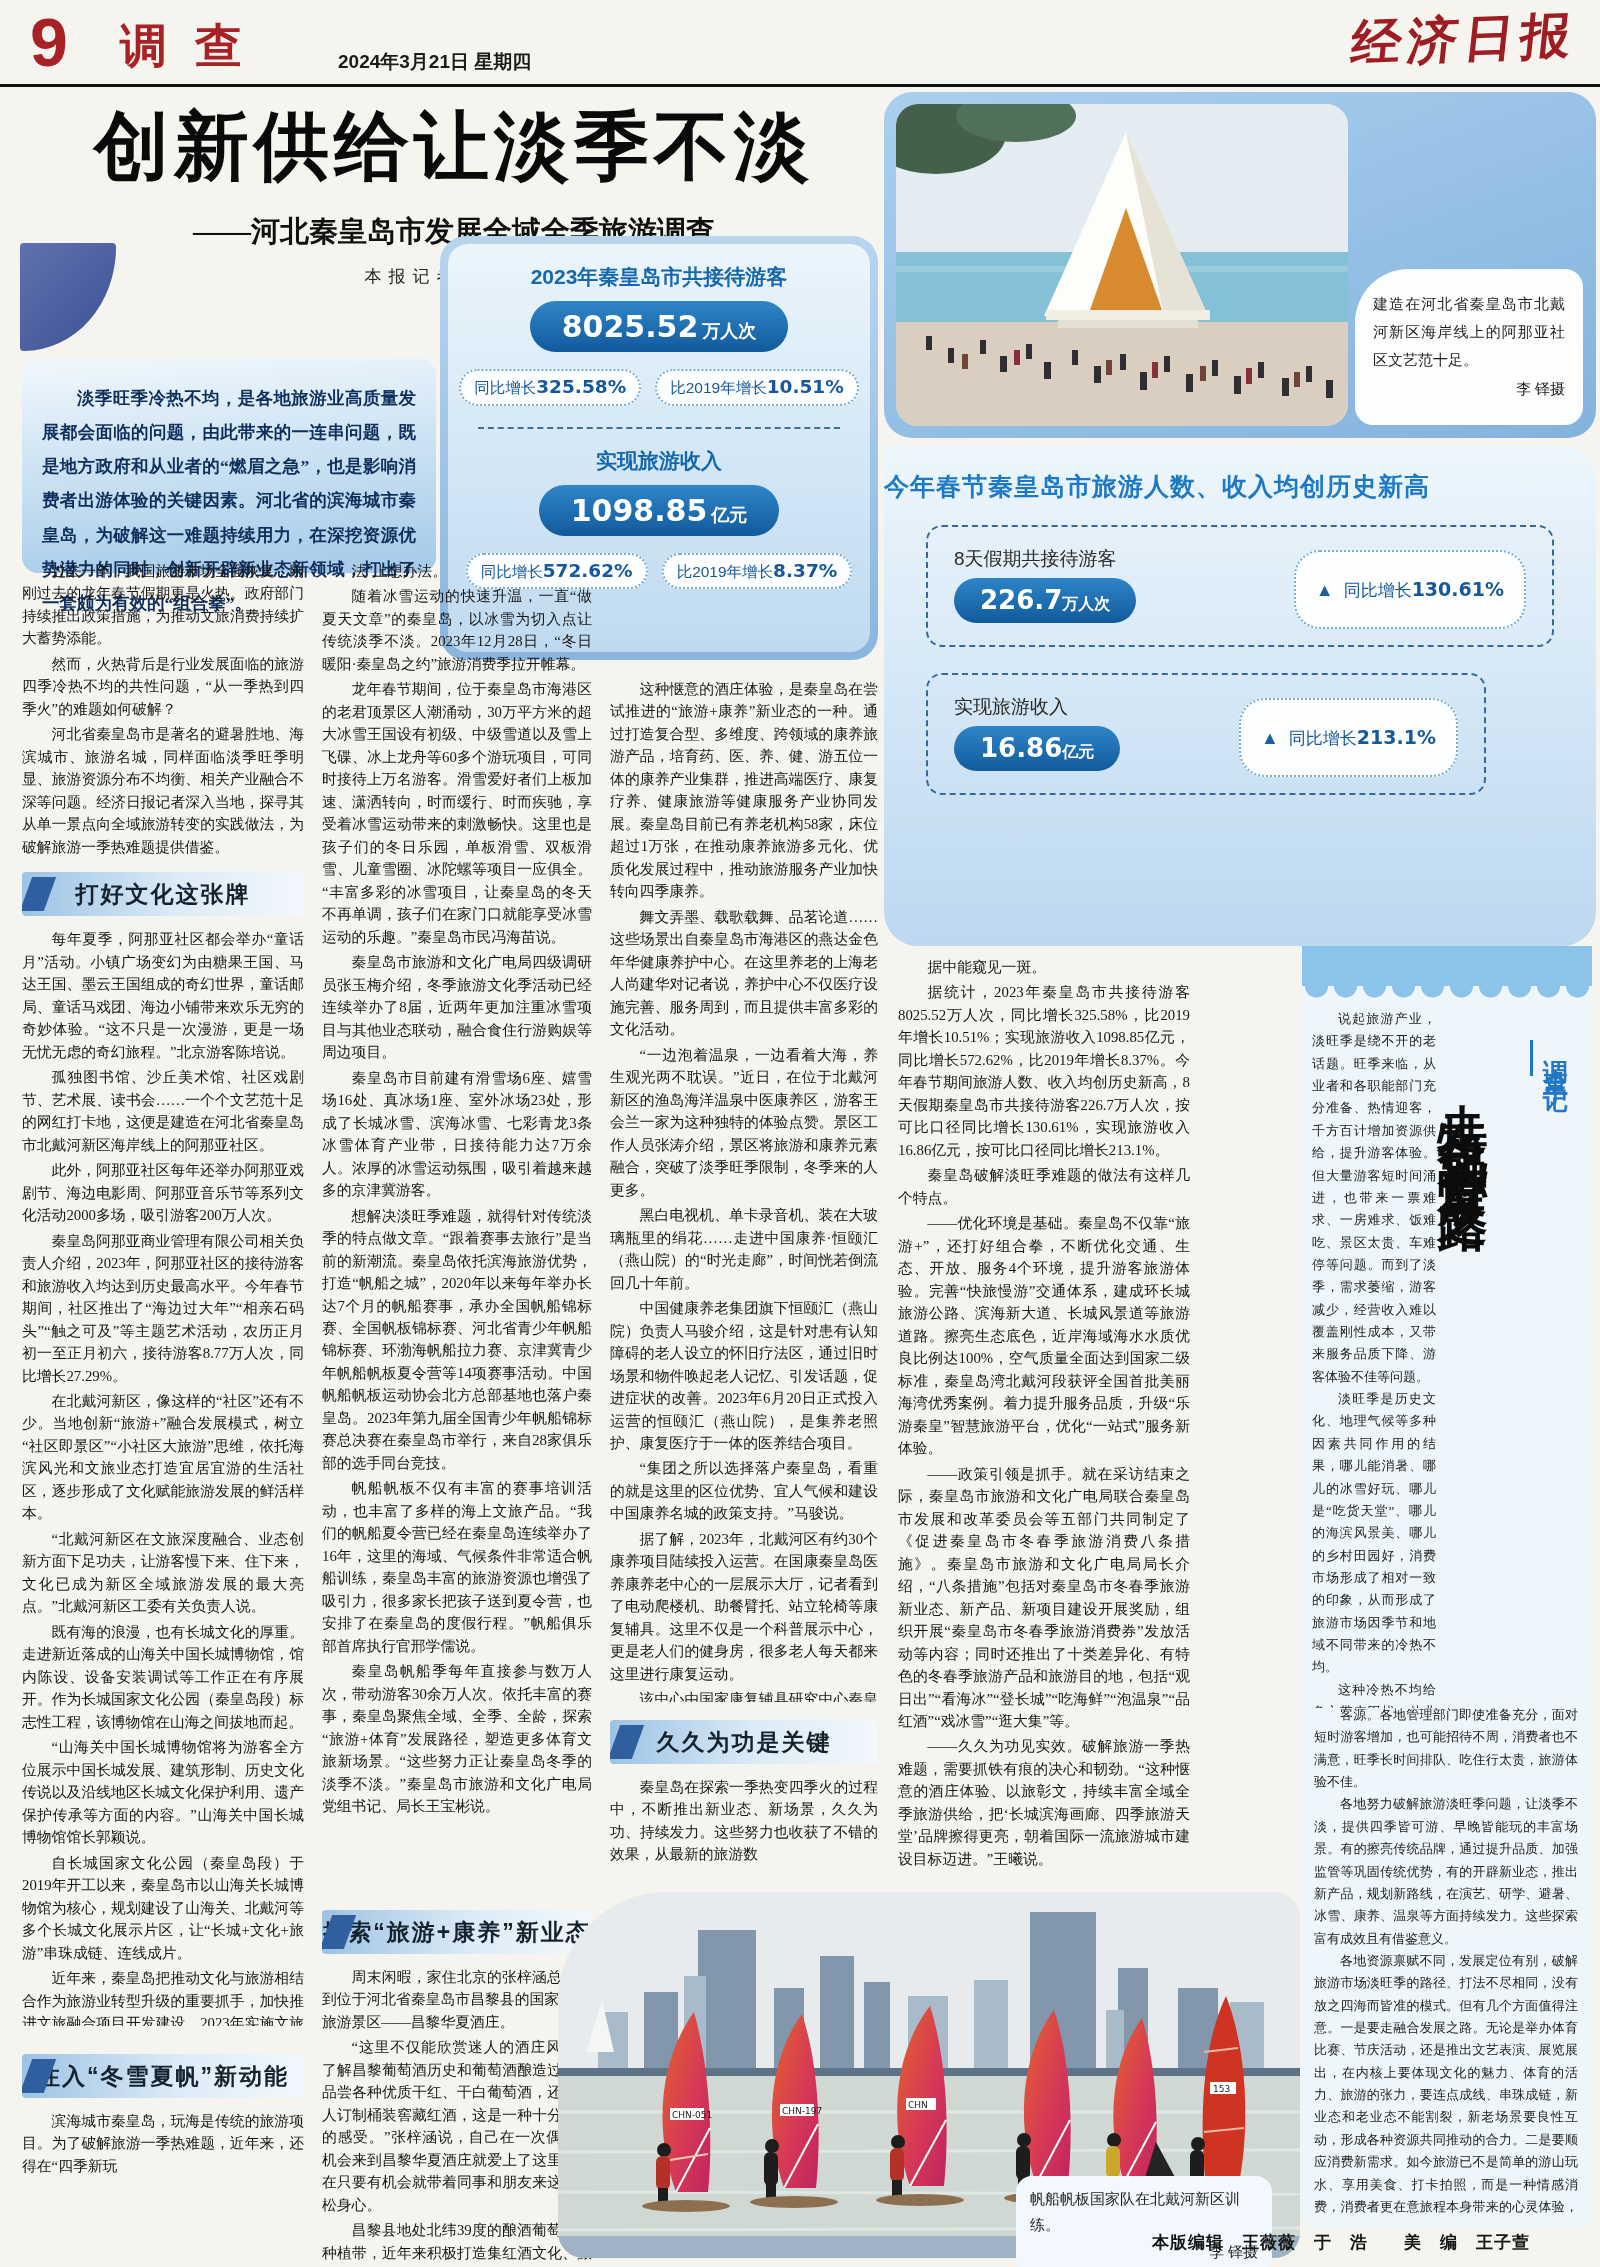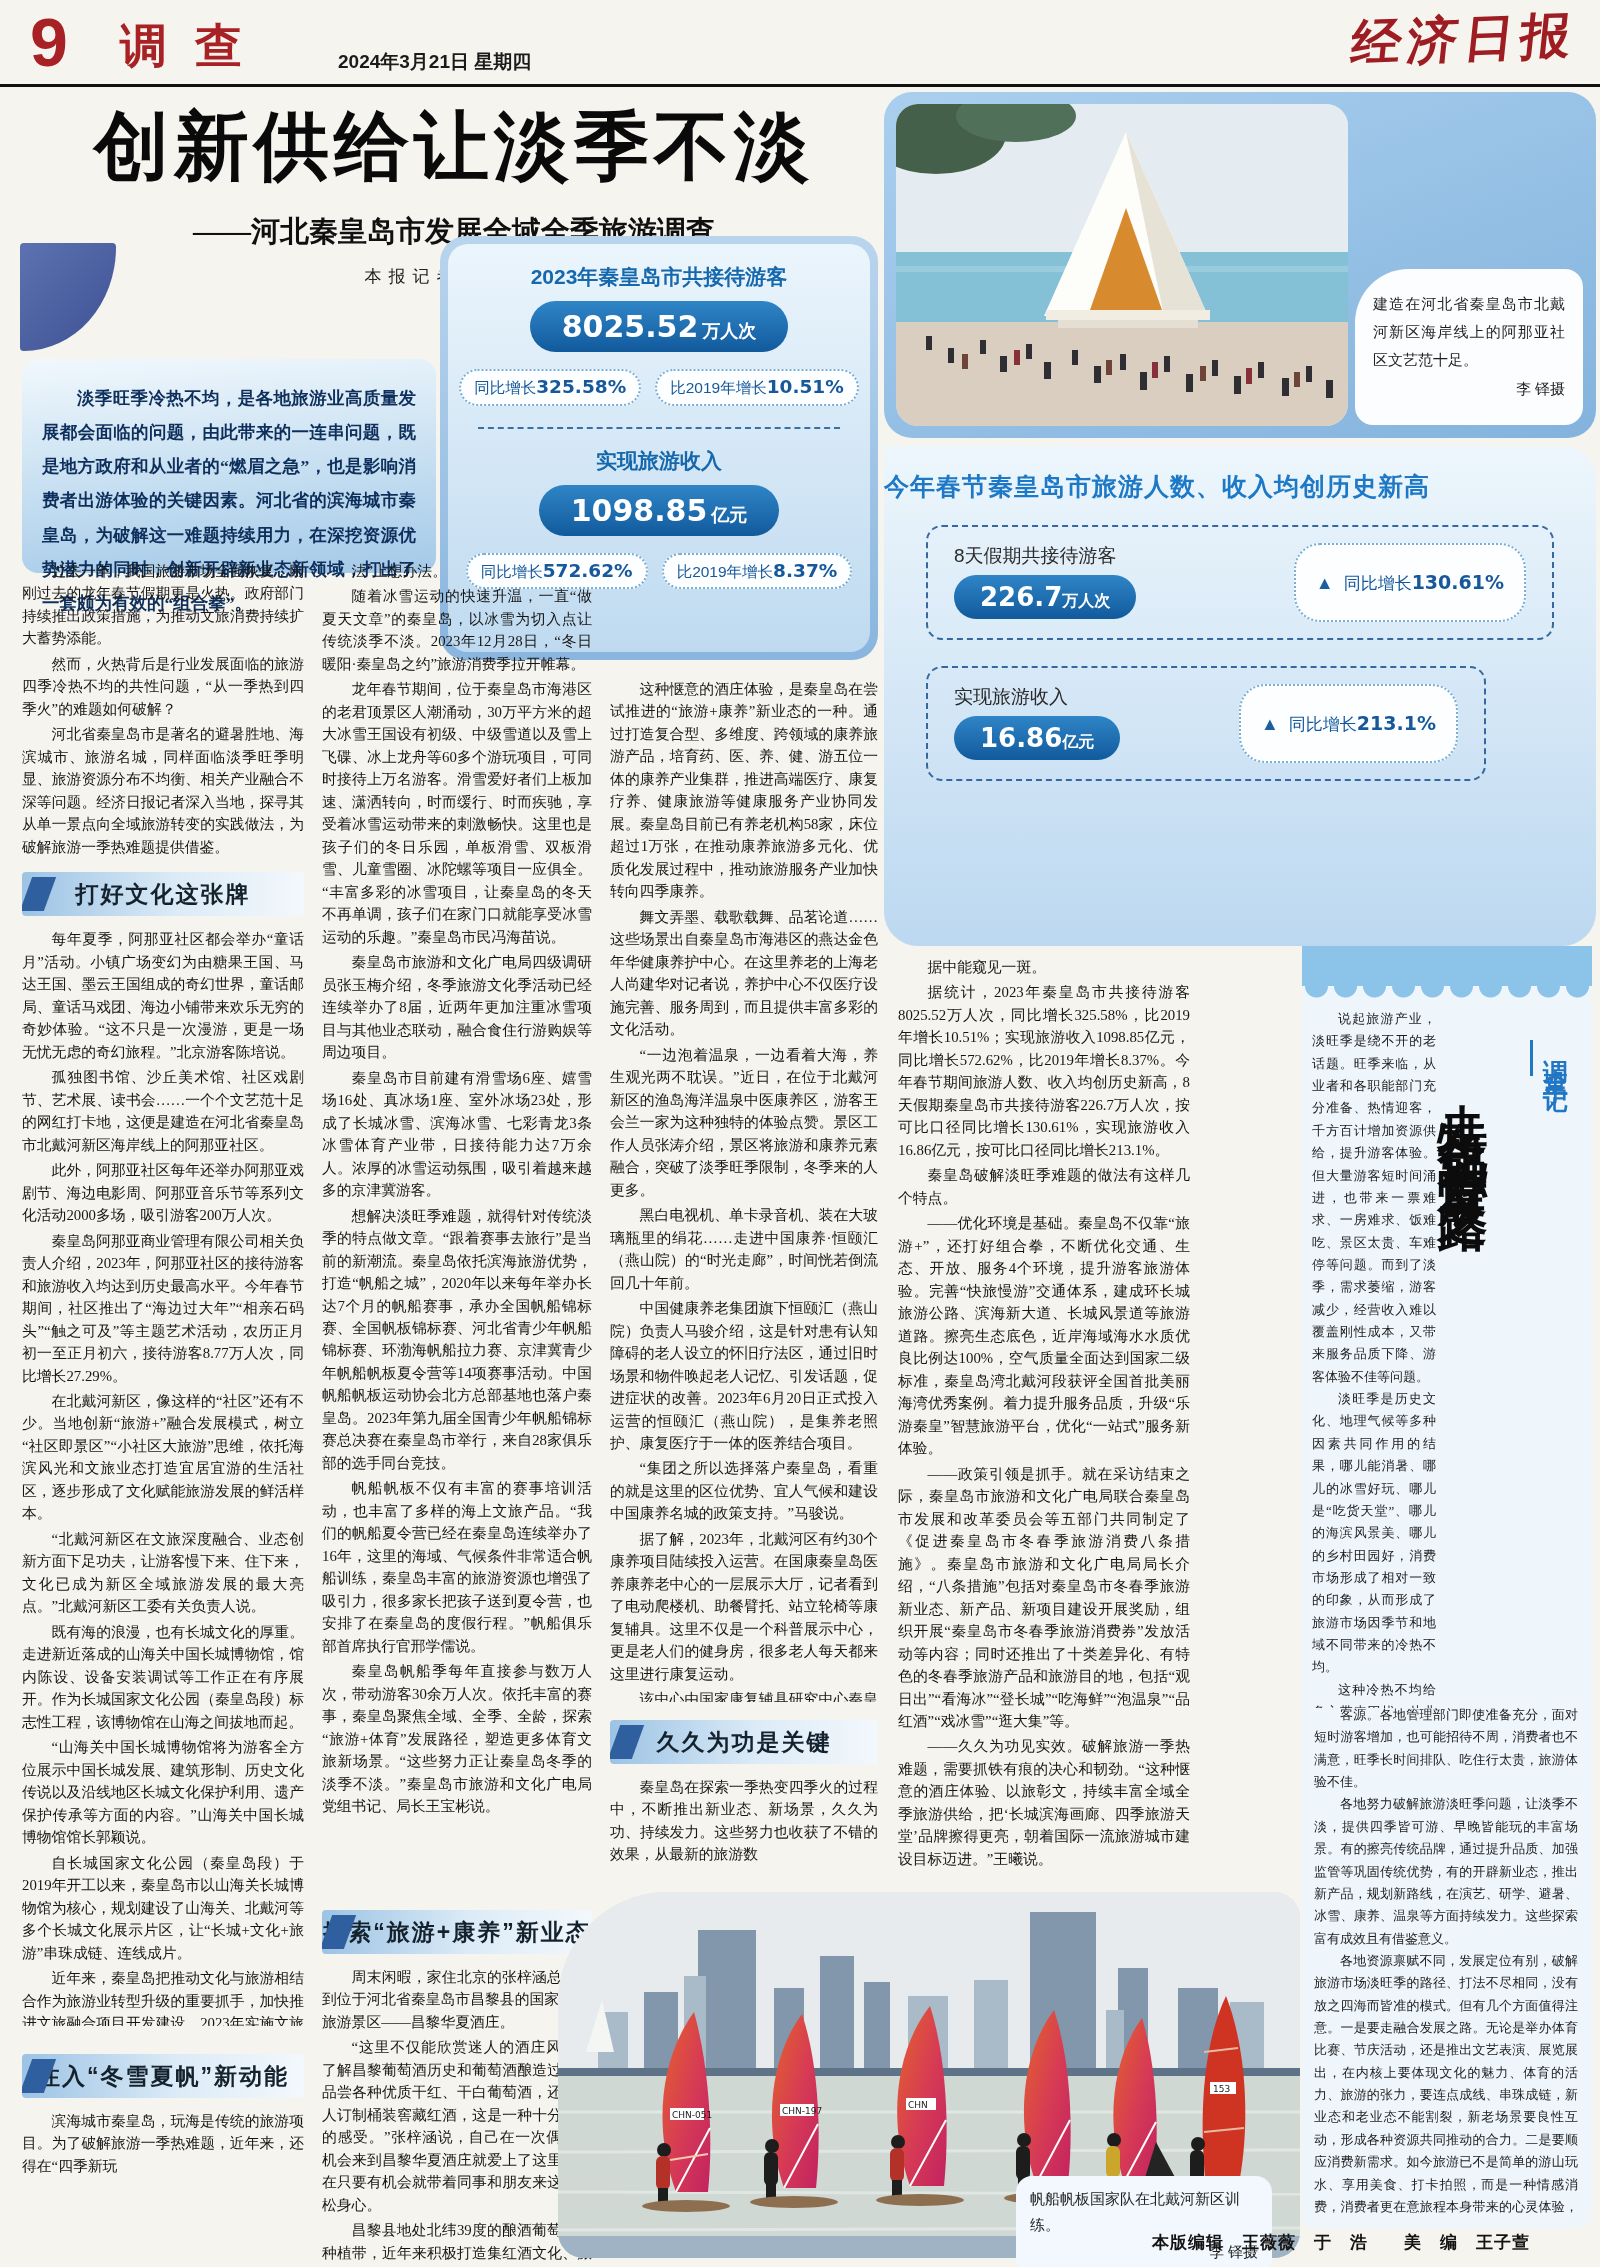--- a/index.html
+++ b/index.html
@@ -46,21 +46,21 @@
   .info2{left:884px;top:446px;width:712px;height:500px;box-sizing:border-box;border-radius:0 34px 34px 34px;
     background:linear-gradient(180deg,#edf6fc,#bcd8f0);}
   .info2-title{text-align:left;font:800 25px/1 "Liberation Sans",sans-serif;color:#1d79c6;margin-top:28px;letter-spacing:1px;}
   .dash-box{margin:26px 42px 0;border:2.5px dashed #35689f;border-radius:16px;padding:16px 26px;
     display:flex;justify-content:space-between;align-items:center;}
   .db-label{font:400 19px/1 "Liberation Sans",sans-serif;color:#2a2a2a;margin-bottom:10px;}
   .mid-pill{display:inline-block;background:linear-gradient(180deg,#2f85c7,#115a9c);color:#fff;border-radius:30px;
     padding:8px 26px;font:700 26px/1.1 "DejaVu Sans",sans-serif;}
   .mid-pill small{font-size:16px;}
   .growth-pill{background:#fcfeff;border:2px dotted #79aed6;border-radius:26px;padding:28px 20px;
-    font:400 17px/1 "Liberation Sans",sans-serif;color:#17589b;white-space:nowrap;}
+    font:400 17px/1 "Liberation Sans",sans-serif;color:#17589b;white-space:nowrap;margin-top:7px;}
   .growth-pill b{font-size:19px;font-family:"DejaVu Sans",sans-serif;}
   .up-arrow{color:#1d5e9e;font-size:18px;margin-right:10px;}
 
   
   .photoA{left:884px;top:92px;width:712px;height:346px;border-radius:28px;background:linear-gradient(160deg,#aacfee,#83b3dd);}
   .photoA-img{position:absolute;left:12px;top:12px;width:452px;height:322px;border-radius:22px;overflow:hidden;}
   .photoA-cap{position:absolute;right:13px;bottom:13px;width:228px;height:156px;box-sizing:border-box;background:#fbfdff;
     border-radius:54px 18px 18px 18px;padding:22px 18px 10px;font:400 15px/1.85 "Liberation Serif",serif;color:#1f1f1f;text-align:justify;}
   .photoA-cap .credit{text-align:right;margin-top:2px;}
 

